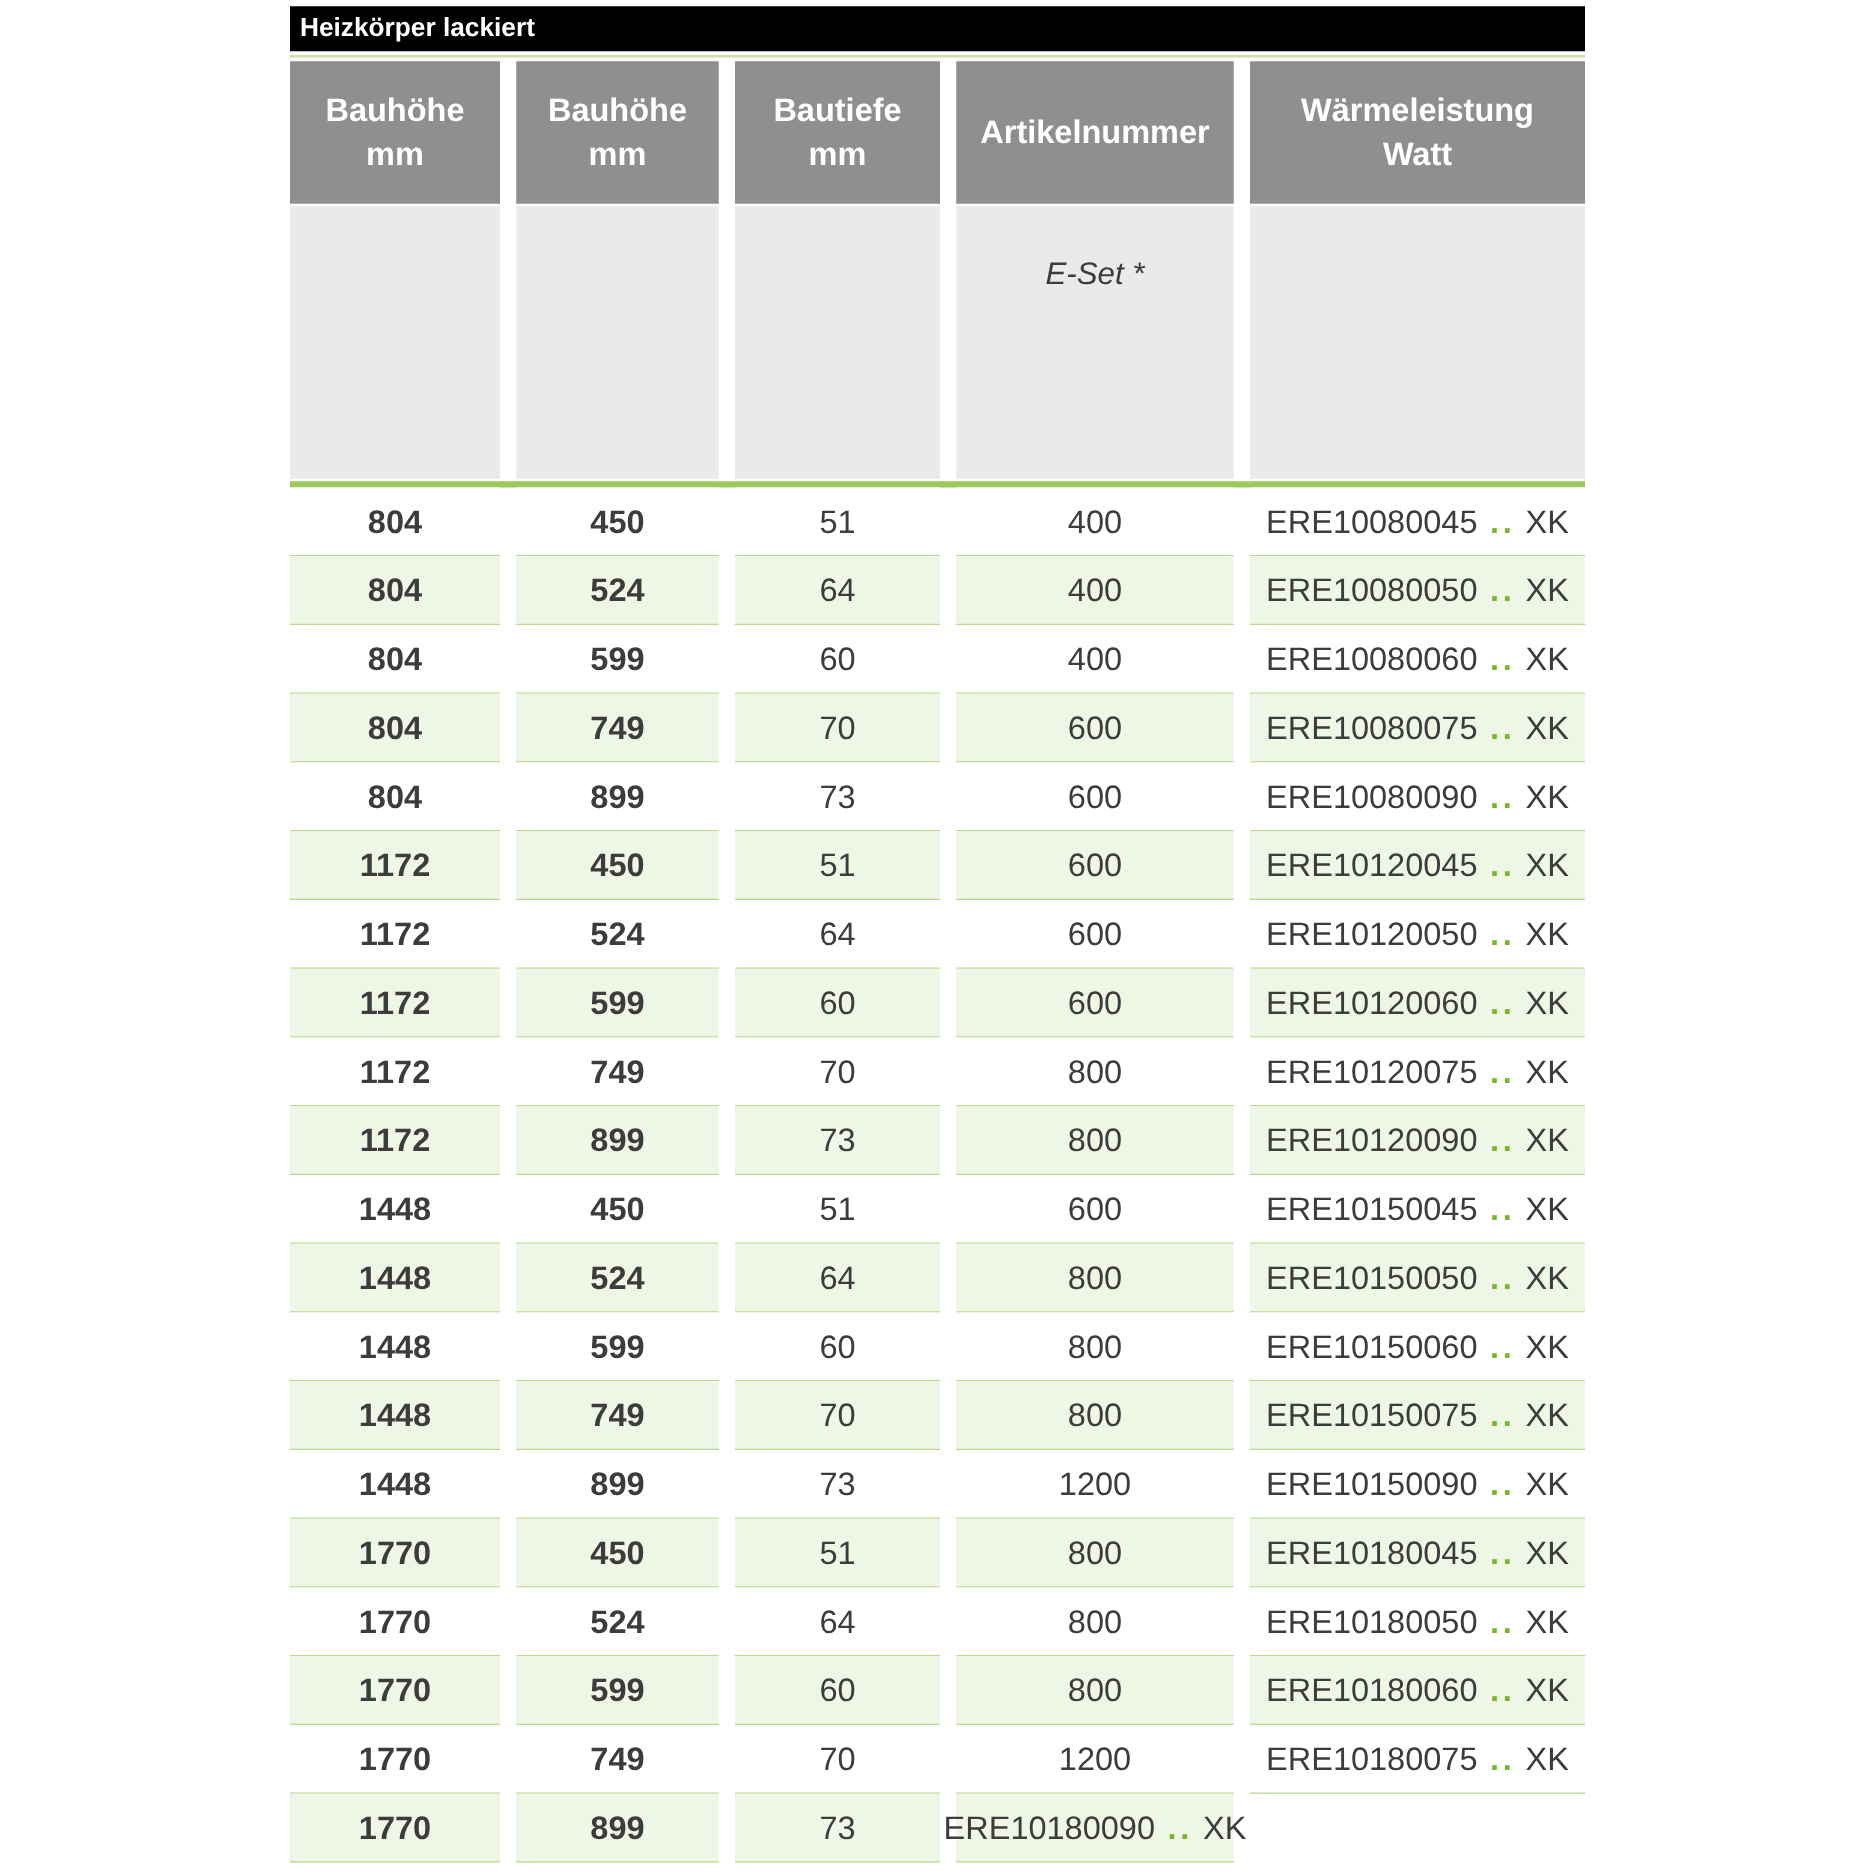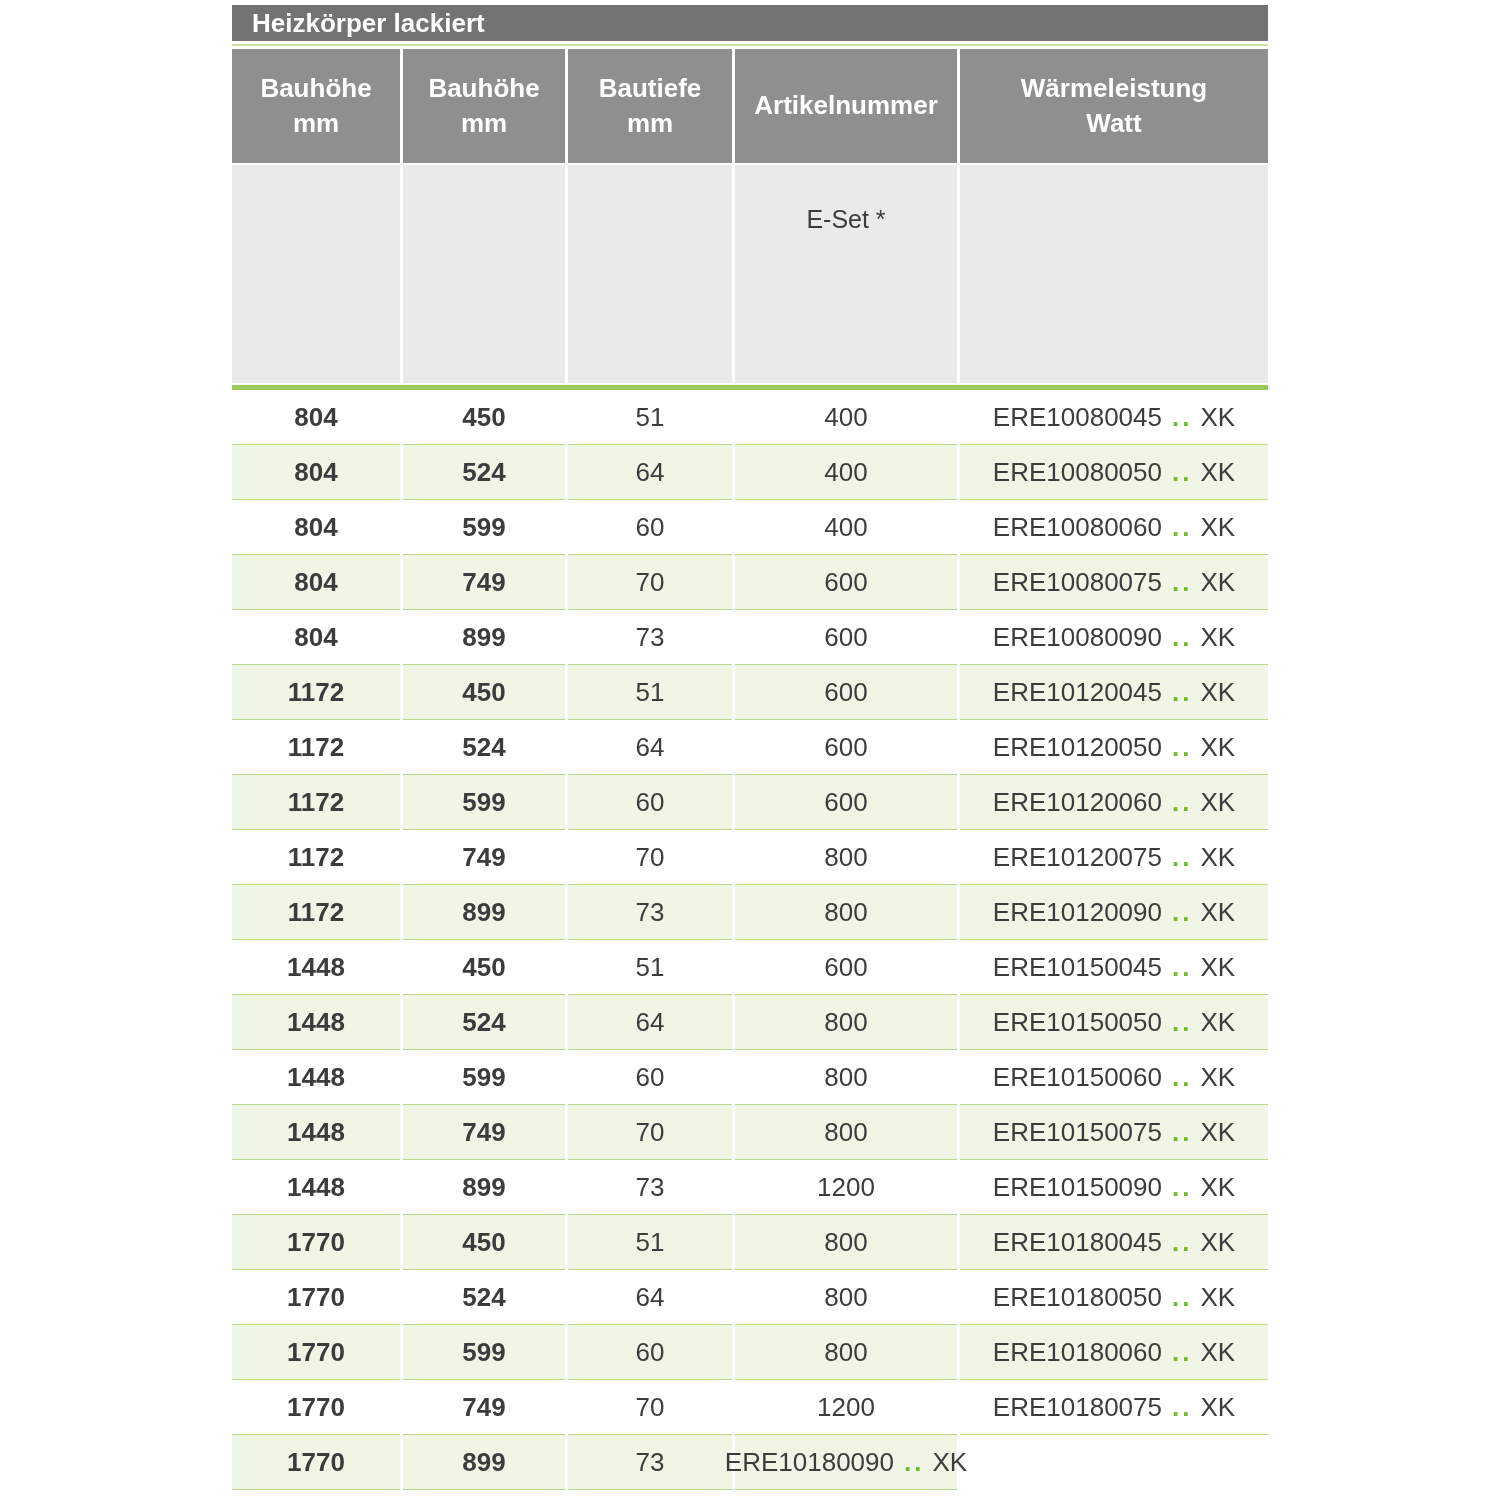--- a/index.html
+++ b/index.html
@@ -16,54 +16,55 @@
     background: #ffffff;
     overflow: hidden;
   }
   .table-wrap {
     position: absolute;
     left: 232px;
     top: 5px;
     width: 1036px;
   }
   .title-bar {
-    background: #737373;
+    background: #000000;
     color: #ffffff;
     font-weight: bold;
-    font-size: 26px;
+    font-size: 21px;
     height: 36px;
     line-height: 36px;
-    padding: 0 20px;
+    padding: 0 8px;
     box-sizing: border-box;
   }
   .title-divider {
     height: 2px;
     background: #c9e2a4;
     margin: 3px 0;
   }
   .grid-cols {
     display: grid;
     grid-template-columns: 168px 162px 164px 222px 1fr;
-    column-gap: 3px;
+    column-gap: 13px;
   }
   .header-row .hcell {
     background: #8f8f8f;
     color: #ffffff;
     font-weight: bold;
     font-size: 26px;
     line-height: 1.35;
     height: 114px;
     display: flex;
     flex-direction: column;
     align-items: center;
     justify-content: center;
     text-align: center;
   }
   .subheader-row {
     margin-top: 2px;
+    font-style: italic;
   }
   .subheader-row .scell {
     background: #eaeaea;
     height: 218px;
     display: flex;
     justify-content: center;
     align-items: flex-start;
     font-size: 25px;
     color: #3c3c3c;
     padding-top: 40px;

